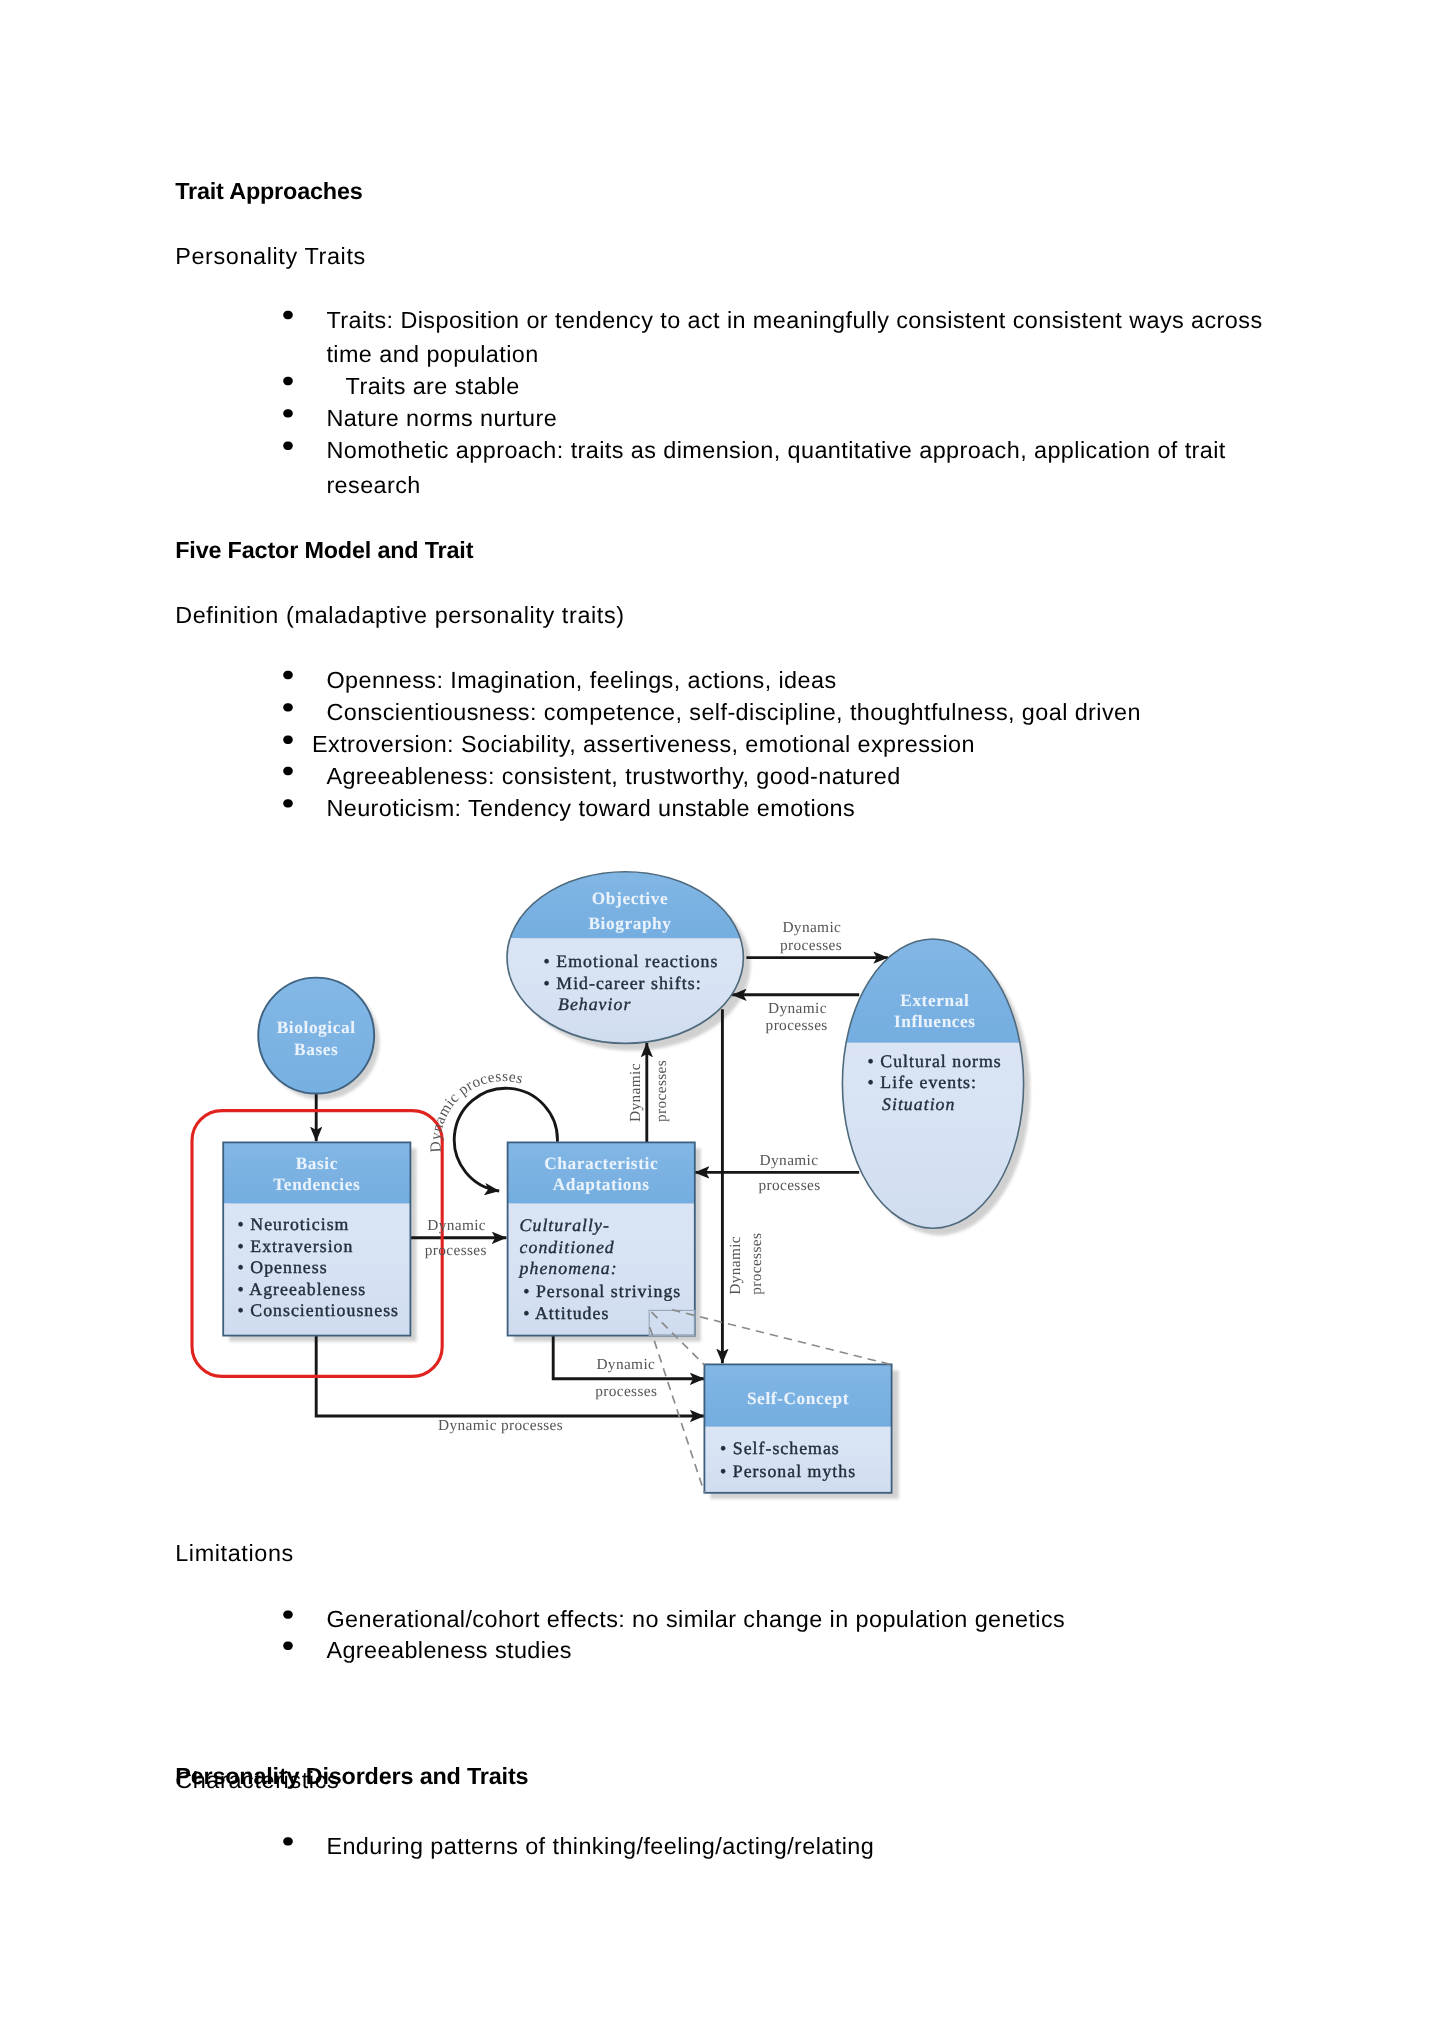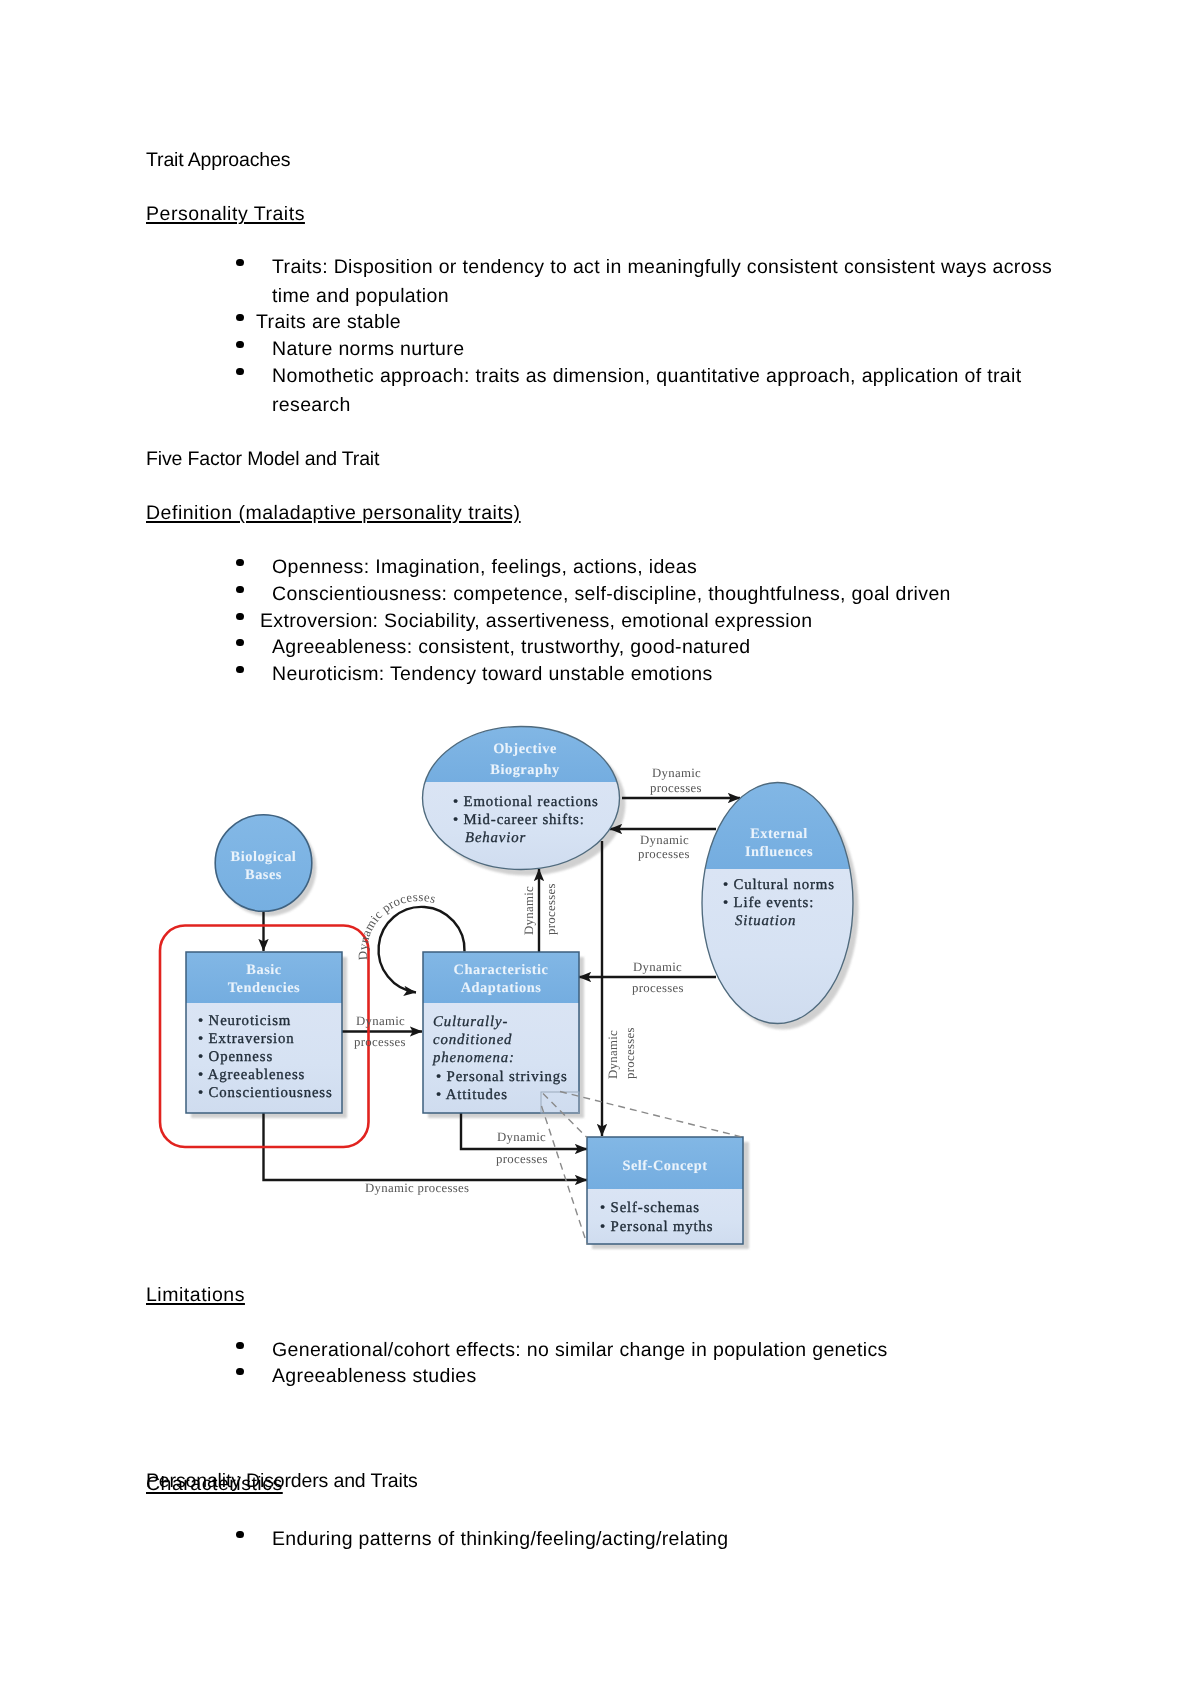--- a/index.html
+++ b/index.html
@@ -1,22 +1,22 @@
 <!DOCTYPE html>
 <html><head>
 <meta charset="utf-8">
 <style>
   html,body{margin:0;padding:0;background:#ffffff;}
   body{width:1200px;height:1698px;}
   .page{position:relative;width:1200px;height:1698px;overflow:hidden;background:#fff;opacity:0.9999;
         font-family:"Liberation Sans",sans-serif;color:#000;}
   svg, .txt{-webkit-font-smoothing:antialiased;text-rendering:geometricPrecision;}
   .txt{position:absolute;white-space:nowrap;font-size:19.5px;letter-spacing:0.35px;line-height:1;}
-  .b{font-weight:normal;letter-spacing:-0.15px;}
-  .u{letter-spacing:0.52px;text-decoration:underline;text-underline-offset:2px;text-decoration-thickness:1.5px;}
+  .b{font-weight:bold;letter-spacing:-0.15px;}
+  .u{letter-spacing:0.52px;text-underline-offset:2px;text-decoration-thickness:1.5px;}
   .bullet{position:absolute;width:7.5px;height:7.5px;border-radius:50%;background:#000;}
   .dia{position:absolute;left:0px;top:0px;width:1200px;height:1698px;}
   svg text{fill:#1b2733;}
   .nt{font-family:"Liberation Serif",serif;font-weight:bold;font-size:14.4px;letter-spacing:0.5px;fill:#eaf3fb;text-anchor:middle;paint-order:stroke;stroke:#8cbbe6;stroke-width:0.55px;stroke-linejoin:round;}
   .ni{font-family:"Liberation Serif",serif;font-size:14.8px;letter-spacing:0.86px;fill:#222e3a;paint-order:stroke;stroke:#222e3a;stroke-width:0.35px;stroke-linejoin:round;}
   .nii{font-family:"Liberation Serif",serif;font-size:14.8px;letter-spacing:0.86px;font-style:italic;fill:#222e3a;paint-order:stroke;stroke:#222e3a;stroke-width:0.3px;stroke-linejoin:round;}
   .el{font-family:"Liberation Serif",serif;font-size:12.8px;letter-spacing:0.3px;fill:#555555;}
 
 </style>
 </head>
@@ -180,21 +180,21 @@
     <text class="el"><textPath href="#loopLabelPath" startOffset="2">Dynamic processes</textPath></text>
   </g>
 </svg>
 <div class="doc-body">
   <div class="txt b" style="left:146px;top:151px">Trait Approaches</div>
   <div class="txt u" style="left:146px;top:205px">Personality Traits</div>
   <div class="bullet" style="left:236px;top:258.5px"></div>
   <div class="txt" style="left:272px;top:258.0px">Traits: Disposition or tendency to act in meaningfully consistent consistent ways across</div>
   <div class="txt" style="left:272px;top:286.7px">time and population</div>
   <div class="bullet" style="left:236px;top:313.5px"></div>
-  <div class="txt" style="left:256px;top:313.0px">Traits are stable</div>
+  <div class="txt" style="left:288px;top:313.0px">Traits are stable</div>
   <div class="bullet" style="left:236px;top:340.5px"></div>
   <div class="txt" style="left:272px;top:340.0px">Nature norms nurture</div>
   <div class="bullet" style="left:236px;top:367.5px"></div>
   <div class="txt" style="left:272px;top:367.0px">Nomothetic approach: traits as dimension, quantitative approach, application of trait</div>
   <div class="txt" style="left:272px;top:395.7px">research</div>
   <div class="txt b" style="left:146px;top:450px">Five Factor Model and Trait</div>
   <div class="txt u" style="left:146px;top:504px">Definition (maladaptive personality traits)</div>
   <div class="bullet" style="left:236px;top:558.5px"></div>
   <div class="txt" style="left:272px;top:558.0px">Openness: Imagination, feelings, actions, ideas</div>
   <div class="bullet" style="left:236px;top:585.5px"></div>

